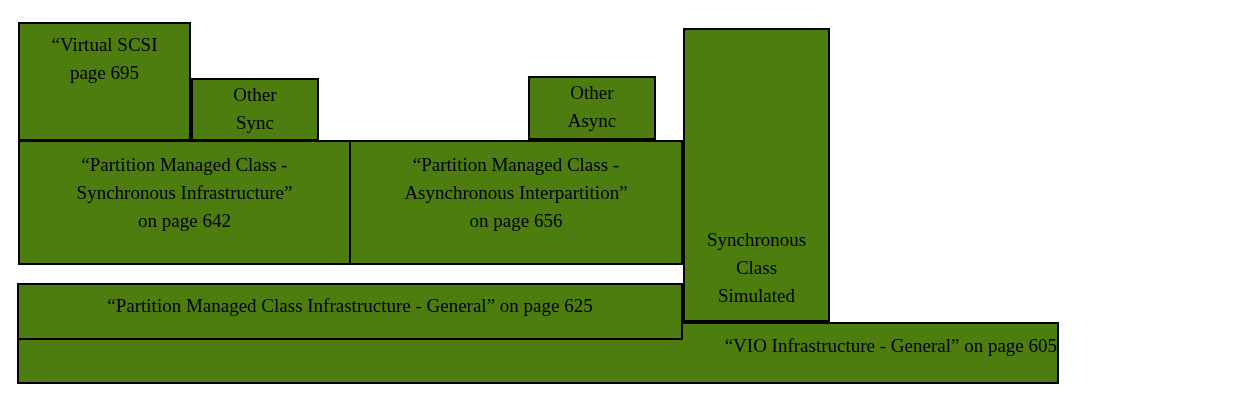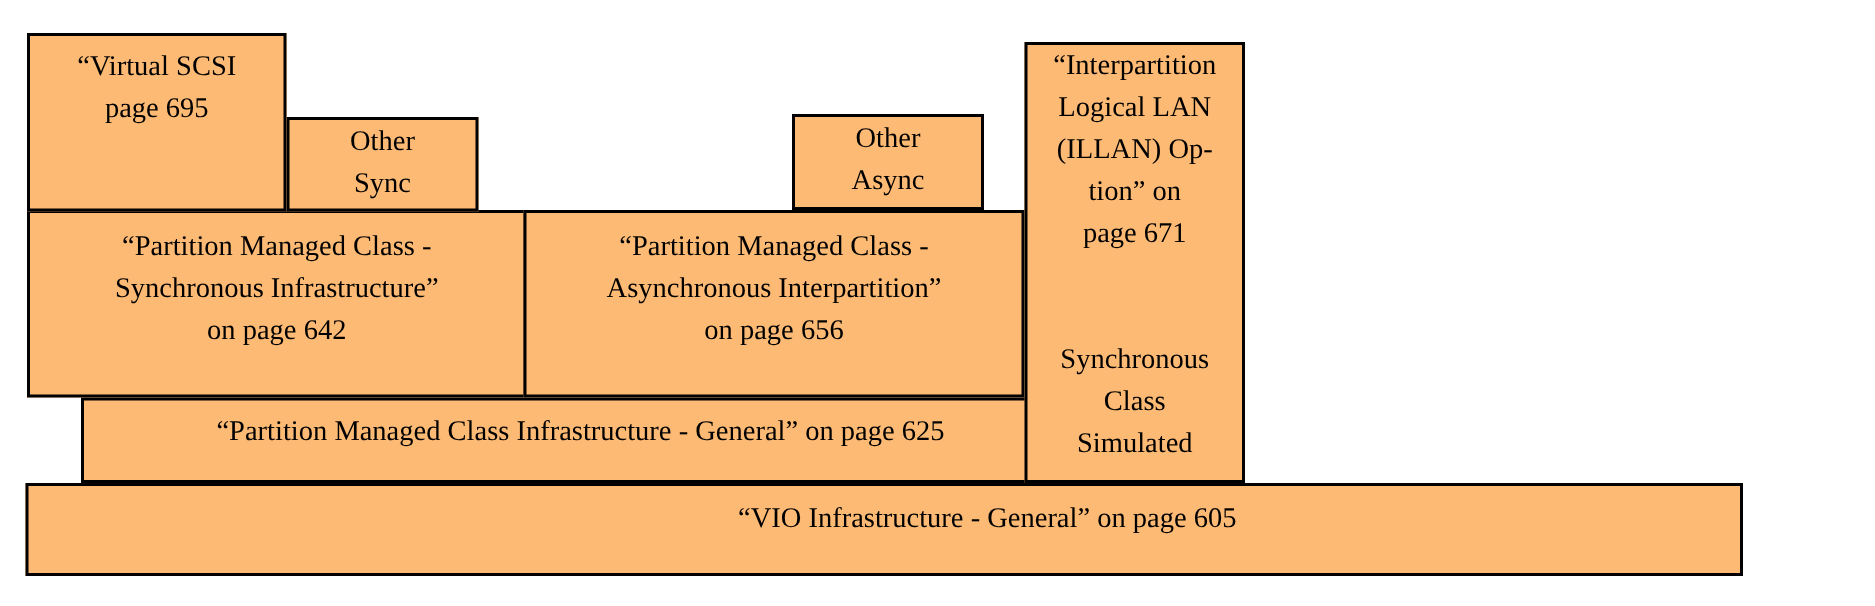--- a/index.html
+++ b/index.html
@@ -13,31 +13,31 @@
     height: 404px;
     background: #ffffff;
     color: #000000;
     font-family: "Liberation Serif", "DejaVu Serif", serif;
     font-size: 19px;
     line-height: 28px;
   }
   .bx {
     position: absolute;
     border: 2px solid #000000;
-    background: #fdba74;
+    background: #4d7c0f;
     box-sizing: border-box;
     text-align: center;
   }
   .ln { white-space: pre; }
 
   
-  #vio-general  { left: 17px;  top: 322px; width: 1145px; height: 62px;
-                  text-align: left; padding: 8px 0 0 473px; }
-  #pmc-general  { left: 17px;  top: 265px; width: 666px;  height: 57px;
-                  padding-top: 7px; margin-left: 37px; }
+  #vio-general  { left: 17px;  top: 322px; width: 1042px; height: 62px;
+                  text-align: right; padding: 8px 0 0 473px; }
+  #pmc-general  { left: 17px;  top: 283px; width: 666px;  height: 57px;
+                  padding-top: 7px; }
   #pmc-sync     { left: 18px;  top: 140px; width: 333px;  height: 125px;
                   padding-top: 9px; }
   #pmc-async    { left: 349px; top: 140px; width: 334px;  height: 125px;
                   padding-top: 9px; }
 
   
   #vscsi        { left: 18px;  top: 22px;  width: 173px;  height: 119px;
                   padding-top: 7px; }
   #other-sync   { left: 191px; top: 78px;  width: 128px;  height: 63px;
                   padding-top: 1px; }
@@ -84,27 +84,20 @@
     <div class="ln">Sync</div>
   </div>
 
 
   <div class="bx" id="other-async">
     <div class="ln">Other</div>
     <div class="ln">Async</div>
   </div>
 
   <div class="bx" id="illan">
-    <div class="block-top">
-      <div class="ln">“Interpartition</div>
-      <div class="ln">Logical LAN</div>
-      <div class="ln">(ILLAN) Op-</div>
-      <div class="ln">tion” on</div>
-      <div class="ln">page 671</div>
-    </div>
     <div class="block-bottom">
       <div class="ln">Synchronous</div>
       <div class="ln">Class</div>
       <div class="ln">Simulated</div>
     </div>
   </div>
 
 </div>
 
 </body></html>

